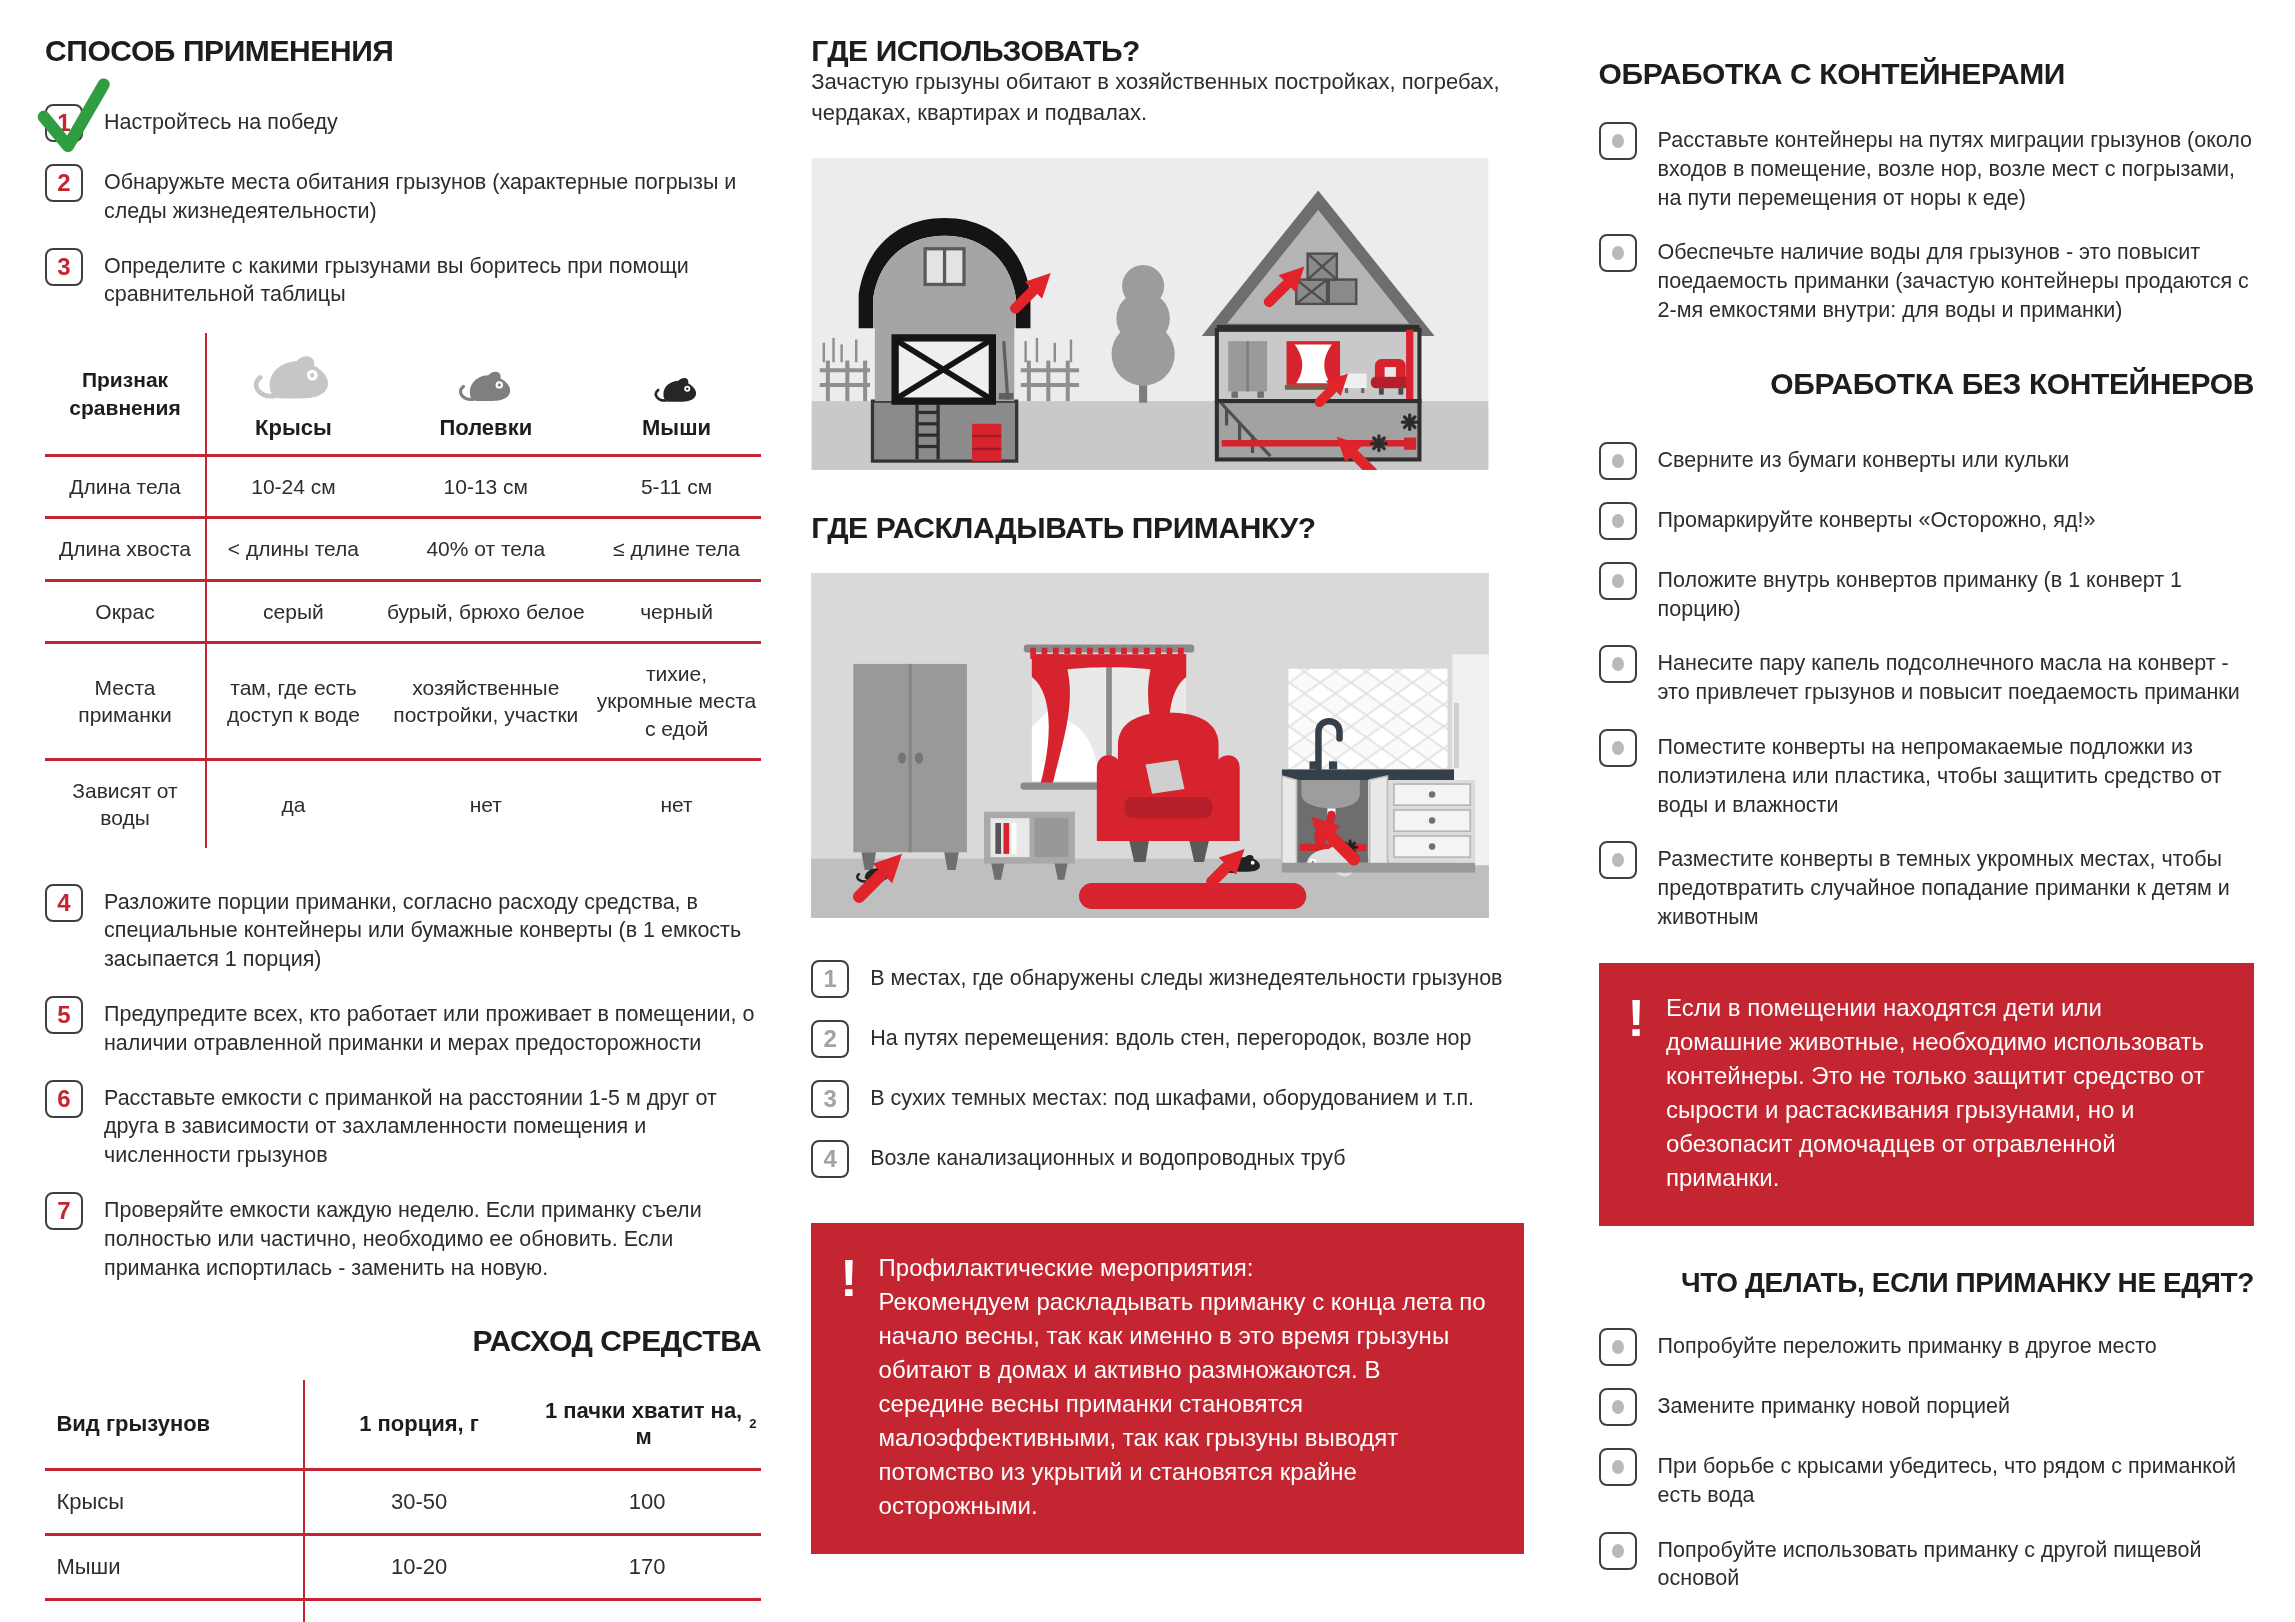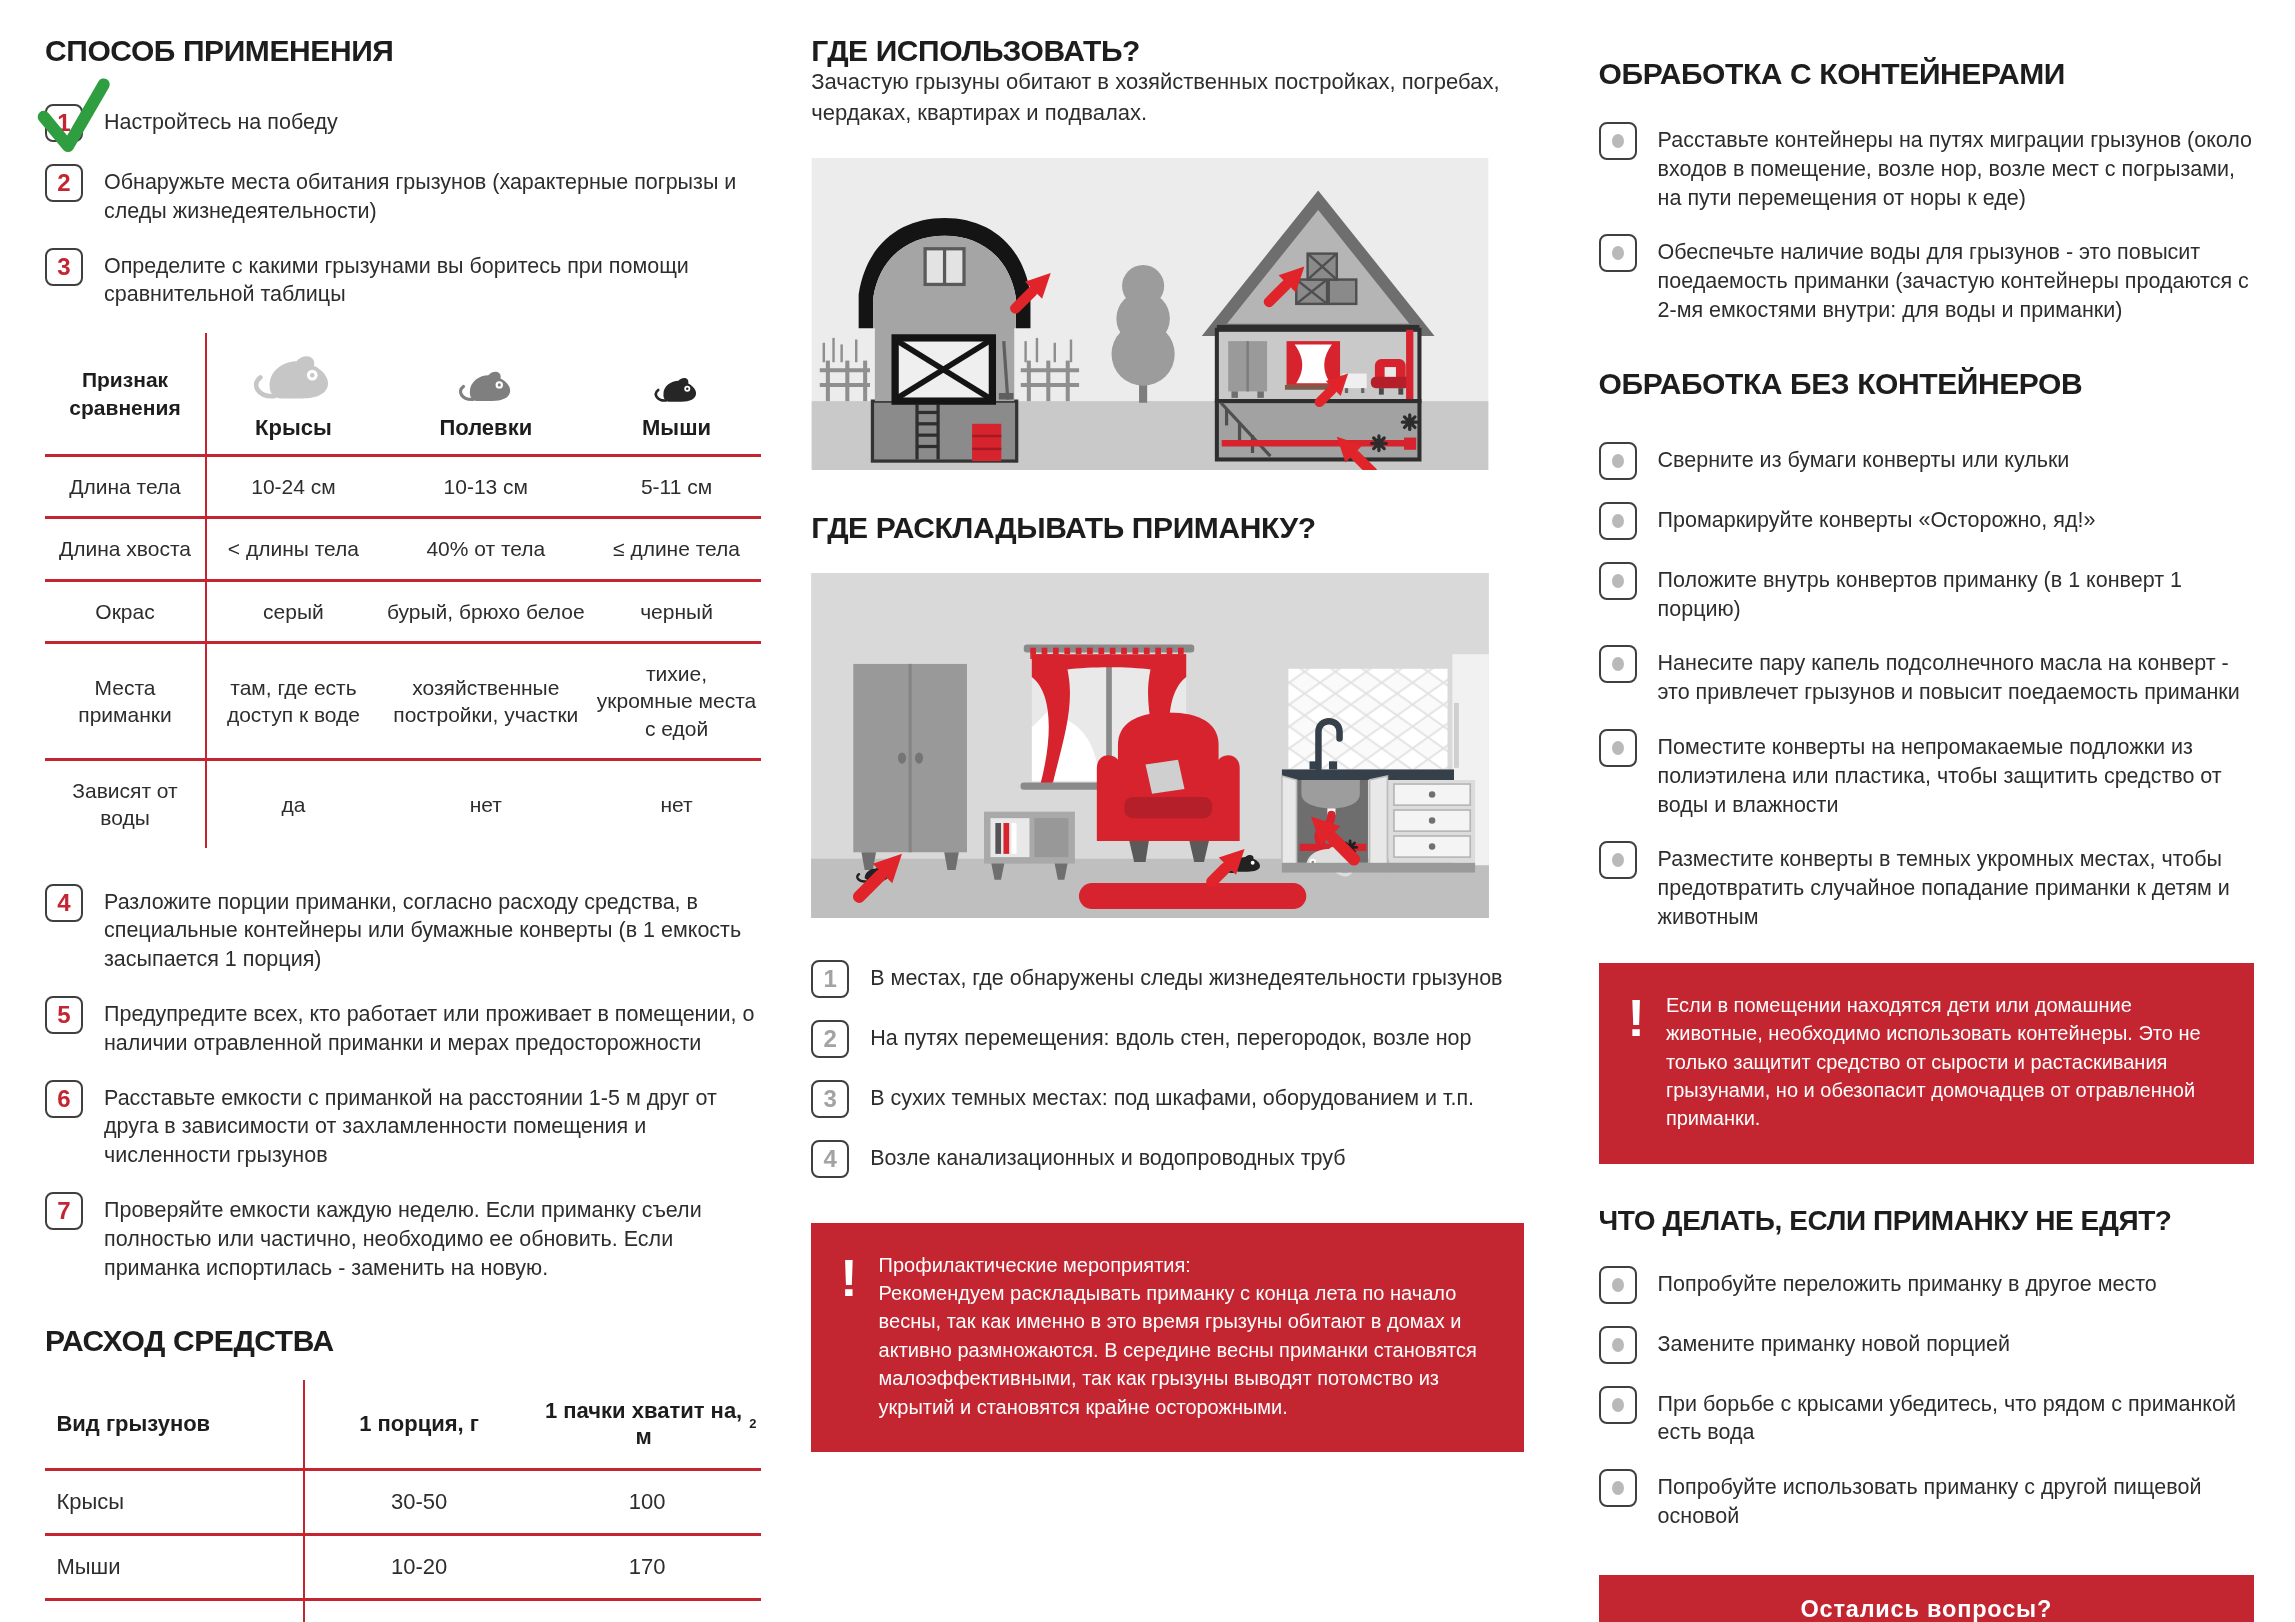--- a/index.html
+++ b/index.html
@@ -43,24 +43,24 @@
   .usage .hd{font-weight:700;color:var(--head);}
   .usage .vline{border-right:2.4px solid var(--red);}
   .usage .hl{border-top:3.2px solid var(--red);}
   sup{font-size:13px;vertical-align:super;line-height:0;}
   
   .lead{font-size:22px;line-height:1.4;}
   .illus{display:block;margin-top:29px;}
   
   .warn{background:var(--red);color:#fff;display:flex;gap:21px;padding:28px 32px 31px 29px;margin-top:45px;}
   .warn .bang{font-size:52px;font-weight:800;line-height:0.95;flex:none;padding-top:3.2px;}
-  .warn .wtext{font-size:20px;line-height:1.42;}
+  .warn .wtext{font-size:24px;line-height:1.42;}
   .warn .wtitle{font-weight:400;}
   
-  .sec-title{margin-top:42px;}
+  .sec-title{margin-top:42px;text-align:right;}
   .footerbox{background:var(--red);color:#fff;text-align:center;padding:21px 16px 24px;margin-top:44px;}
   .footerbox .q{font-size:23.5px;font-weight:800;letter-spacing:0.8px;}
   .mouse-ic{display:block;}
 </style>
 </head>
 <body>
 
 <svg width="0" height="0" style="position:absolute">
   <symbol id="mouse-sym" viewBox="0 0 72 48">
     <path d="M20 40 C6 41 0 30 8 24" fill="none" stroke="currentColor" stroke-width="4" stroke-linecap="round"></path>

